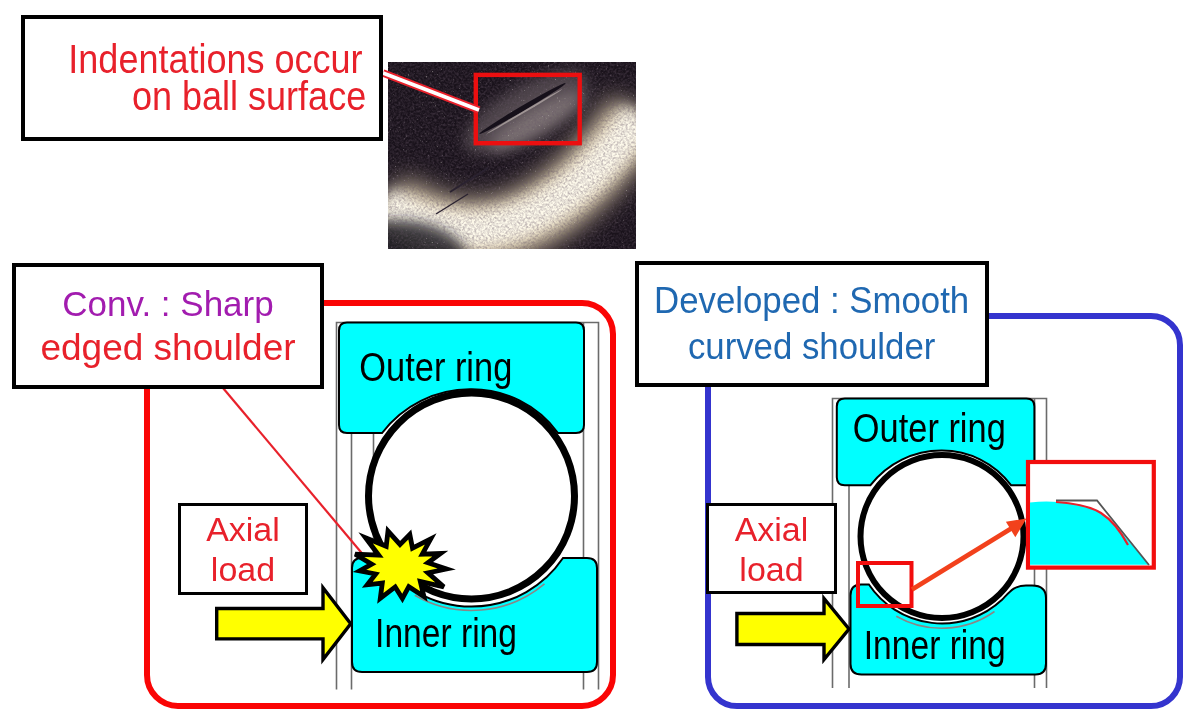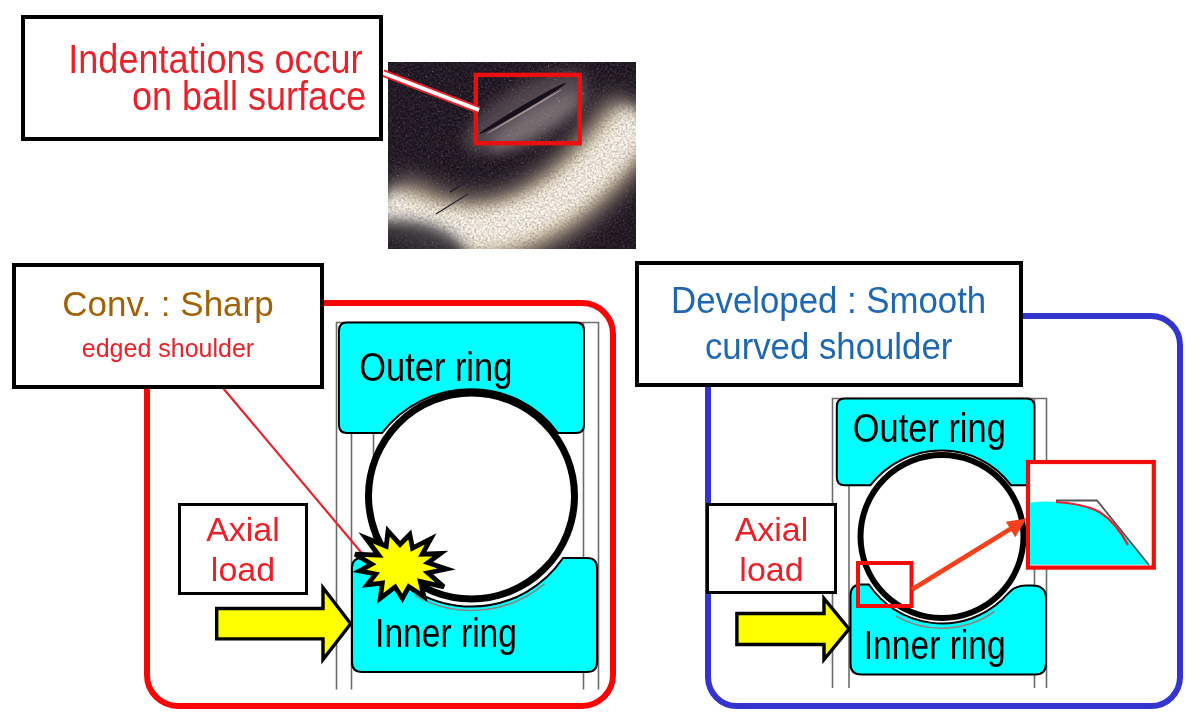--- a/index.html
+++ b/index.html
@@ -116,25 +116,25 @@
   <path d="M1056,500.5 H1097 L1149,565" fill="none" stroke="#555" stroke-width="1.8"></path>
   <path d="M1056,502 C1075,503.2 1090,506 1101,513 C1111,519.5 1120,530 1128,545" fill="none" stroke="#e8212b" stroke-width="2.2"></path>
 </svg>
 
 <div class="abs lbl" style="left:21px;top:15px;width:362px;height:126px;border:4px solid #000;align-items:flex-end;">
   <span style="font-size:40px;line-height:37px;color:#e8212b;transform:scale(0.9,1);">Indentations occur</span>
   <span style="font-size:40px;line-height:37px;color:#e8212b;transform:scale(0.9,1);">on ball surface</span>
 </div>
 
 <div class="abs lbl" style="left:12px;top:263px;width:312px;height:126px;border:4px solid #000;">
-  <span style="font-size:35px;line-height:44px;color:#a16207;">Conv. : Sharp</span>
-  <span style="font-size:25px;line-height:44px;color:#e8212b;">edged shoulder</span>
+  <span style="font-size:35px;line-height:44px;color:#a21caf;">Conv. : Sharp</span>
+  <span style="font-size:37px;line-height:44px;color:#e8212b;">edged shoulder</span>
 </div>
 
-<div class="abs lbl" style="left:635px;top:261px;width:388px;height:126px;border:4px solid #000;">
+<div class="abs lbl" style="left:635px;top:261px;width:354px;height:126px;border:4px solid #000;">
   <span style="font-size:37px;line-height:46px;color:#1f68b1;transform:scale(0.94,1);">Developed : Smooth</span>
   <span style="font-size:37px;line-height:46px;color:#1f68b1;transform:scale(0.94,1);">curved shoulder</span>
 </div>
 
 <div class="abs lbl" style="left:178px;top:503px;width:130px;height:92px;border:3px solid #000;">
   <span style="font-size:34px;line-height:40px;color:#e8212b;">Axial</span>
   <span style="font-size:34px;line-height:40px;color:#e8212b;">load</span>
 </div>
 
 <div class="abs lbl" style="left:706px;top:503px;width:131px;height:91px;border:3px solid #000;">

